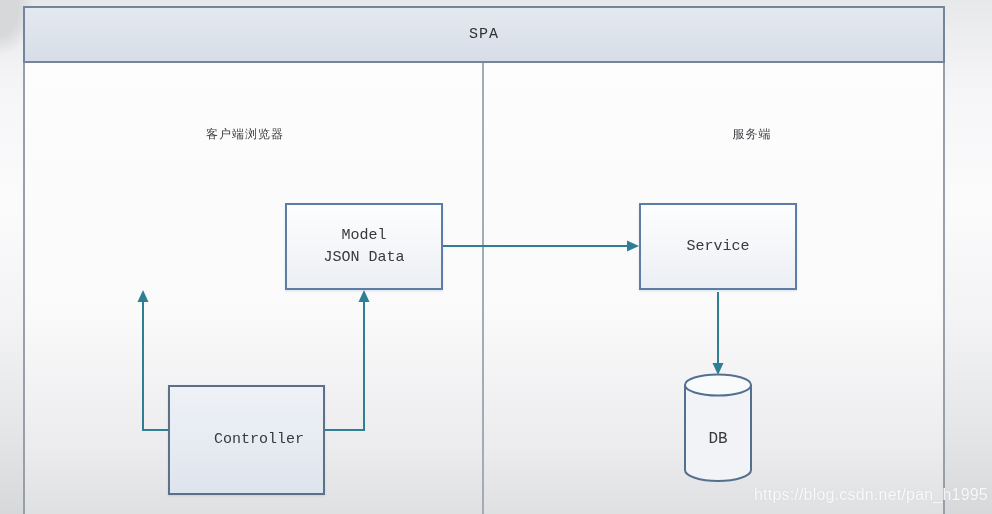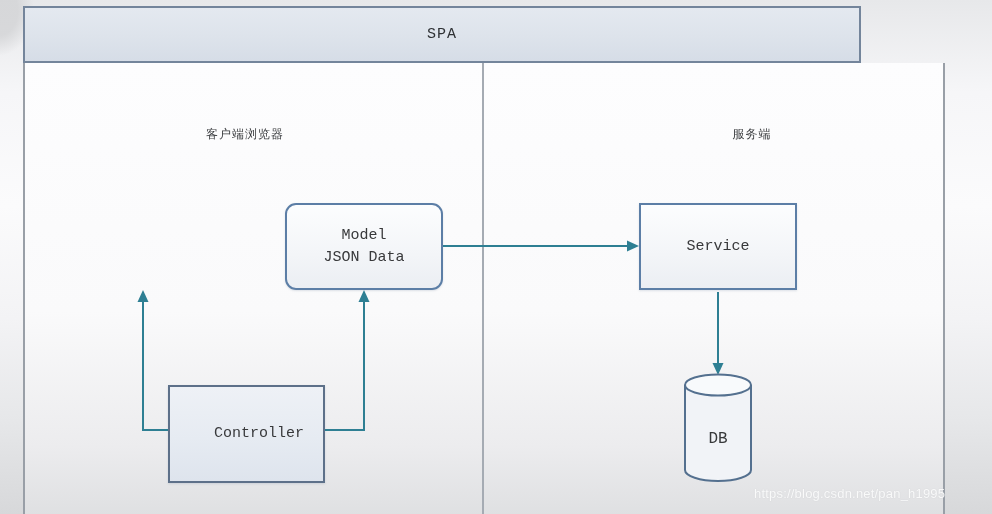--- a/index.html
+++ b/index.html
@@ -20,21 +20,21 @@
     left: -38px; top: -34px;
     width: 72px; height: 90px;
     border-radius: 50%;
     background: radial-gradient(closest-side, #d2d3d5 55%, rgba(210,211,213,0) 100%);
     opacity: .8;
   }
   
   .header {
     position: absolute;
     left: 23px; top: 6px;
-    width: 838px; height: 57px;
+    width: 922px; height: 57px;
     box-sizing: border-box;
     background: linear-gradient(180deg, #e4e9f0 0%, #dde3eb 55%, #d6dde7 100%);
     border: 2px solid #74859b;
     display: flex; align-items: center; justify-content: center;
   }
   .header-title {
     font-family: "Liberation Mono", "DejaVu Sans Mono", monospace;
     font-size: 15px;
     color: #2f3235;
     letter-spacing: 1px;
@@ -74,24 +74,24 @@
     display: flex; align-items: center; justify-content: center;
     text-align: center;
     font-family: "Liberation Mono", "DejaVu Sans Mono", monospace;
     font-size: 15px;
     line-height: 1.45;
     color: #38393b;
     white-space: pre-line;
     box-shadow: 0 1px 2px rgba(90,110,140,.18);
   }
   .node-view       { left: 64px;  top: 203px; width: 158px; height: 87px; }
-  .node-model      { left: 285px; top: 203px; width: 158px; height: 87px; border-radius: 11px; }
+  .node-model      { left: 285px; top: 203px; width: 158px; height: 87px; }
   .node-service    { left: 639px; top: 203px; width: 158px; height: 87px; }
   .node-controller {
-    left: 168px; top: 385px; width: 157px; height: 98px;
+    left: 168px; top: 385px; width: 157px; height: 110px;
     border-color: #5d7089;
     background: linear-gradient(180deg, #eef1f6 0%, #e6ebf2 55%, #dee4ed 100%);
     padding-left: 25px;
   }
   
   .arrows {
     position: absolute;
     left: 0; top: 0;
     width: 992px; height: 514px;
     pointer-events: none;
@@ -109,21 +109,21 @@
     text-align: center;
     font-family: "Liberation Mono", "DejaVu Sans Mono", monospace;
     font-size: 16px;
     color: #38393b;
     margin-top: 12px;
   }
   
   .watermark {
     position: absolute;
     left: 754px; top: 486px;
-    font-size: 13px;
+    font-size: 16px;
     color: rgba(255,255,255,0.88);
     text-shadow: 0 0 1px rgba(160,165,172,0.35);
     letter-spacing: .2px;
     white-space: nowrap;
   }
 </style>
 </head>
 <body>
 
 <div class="stage">

